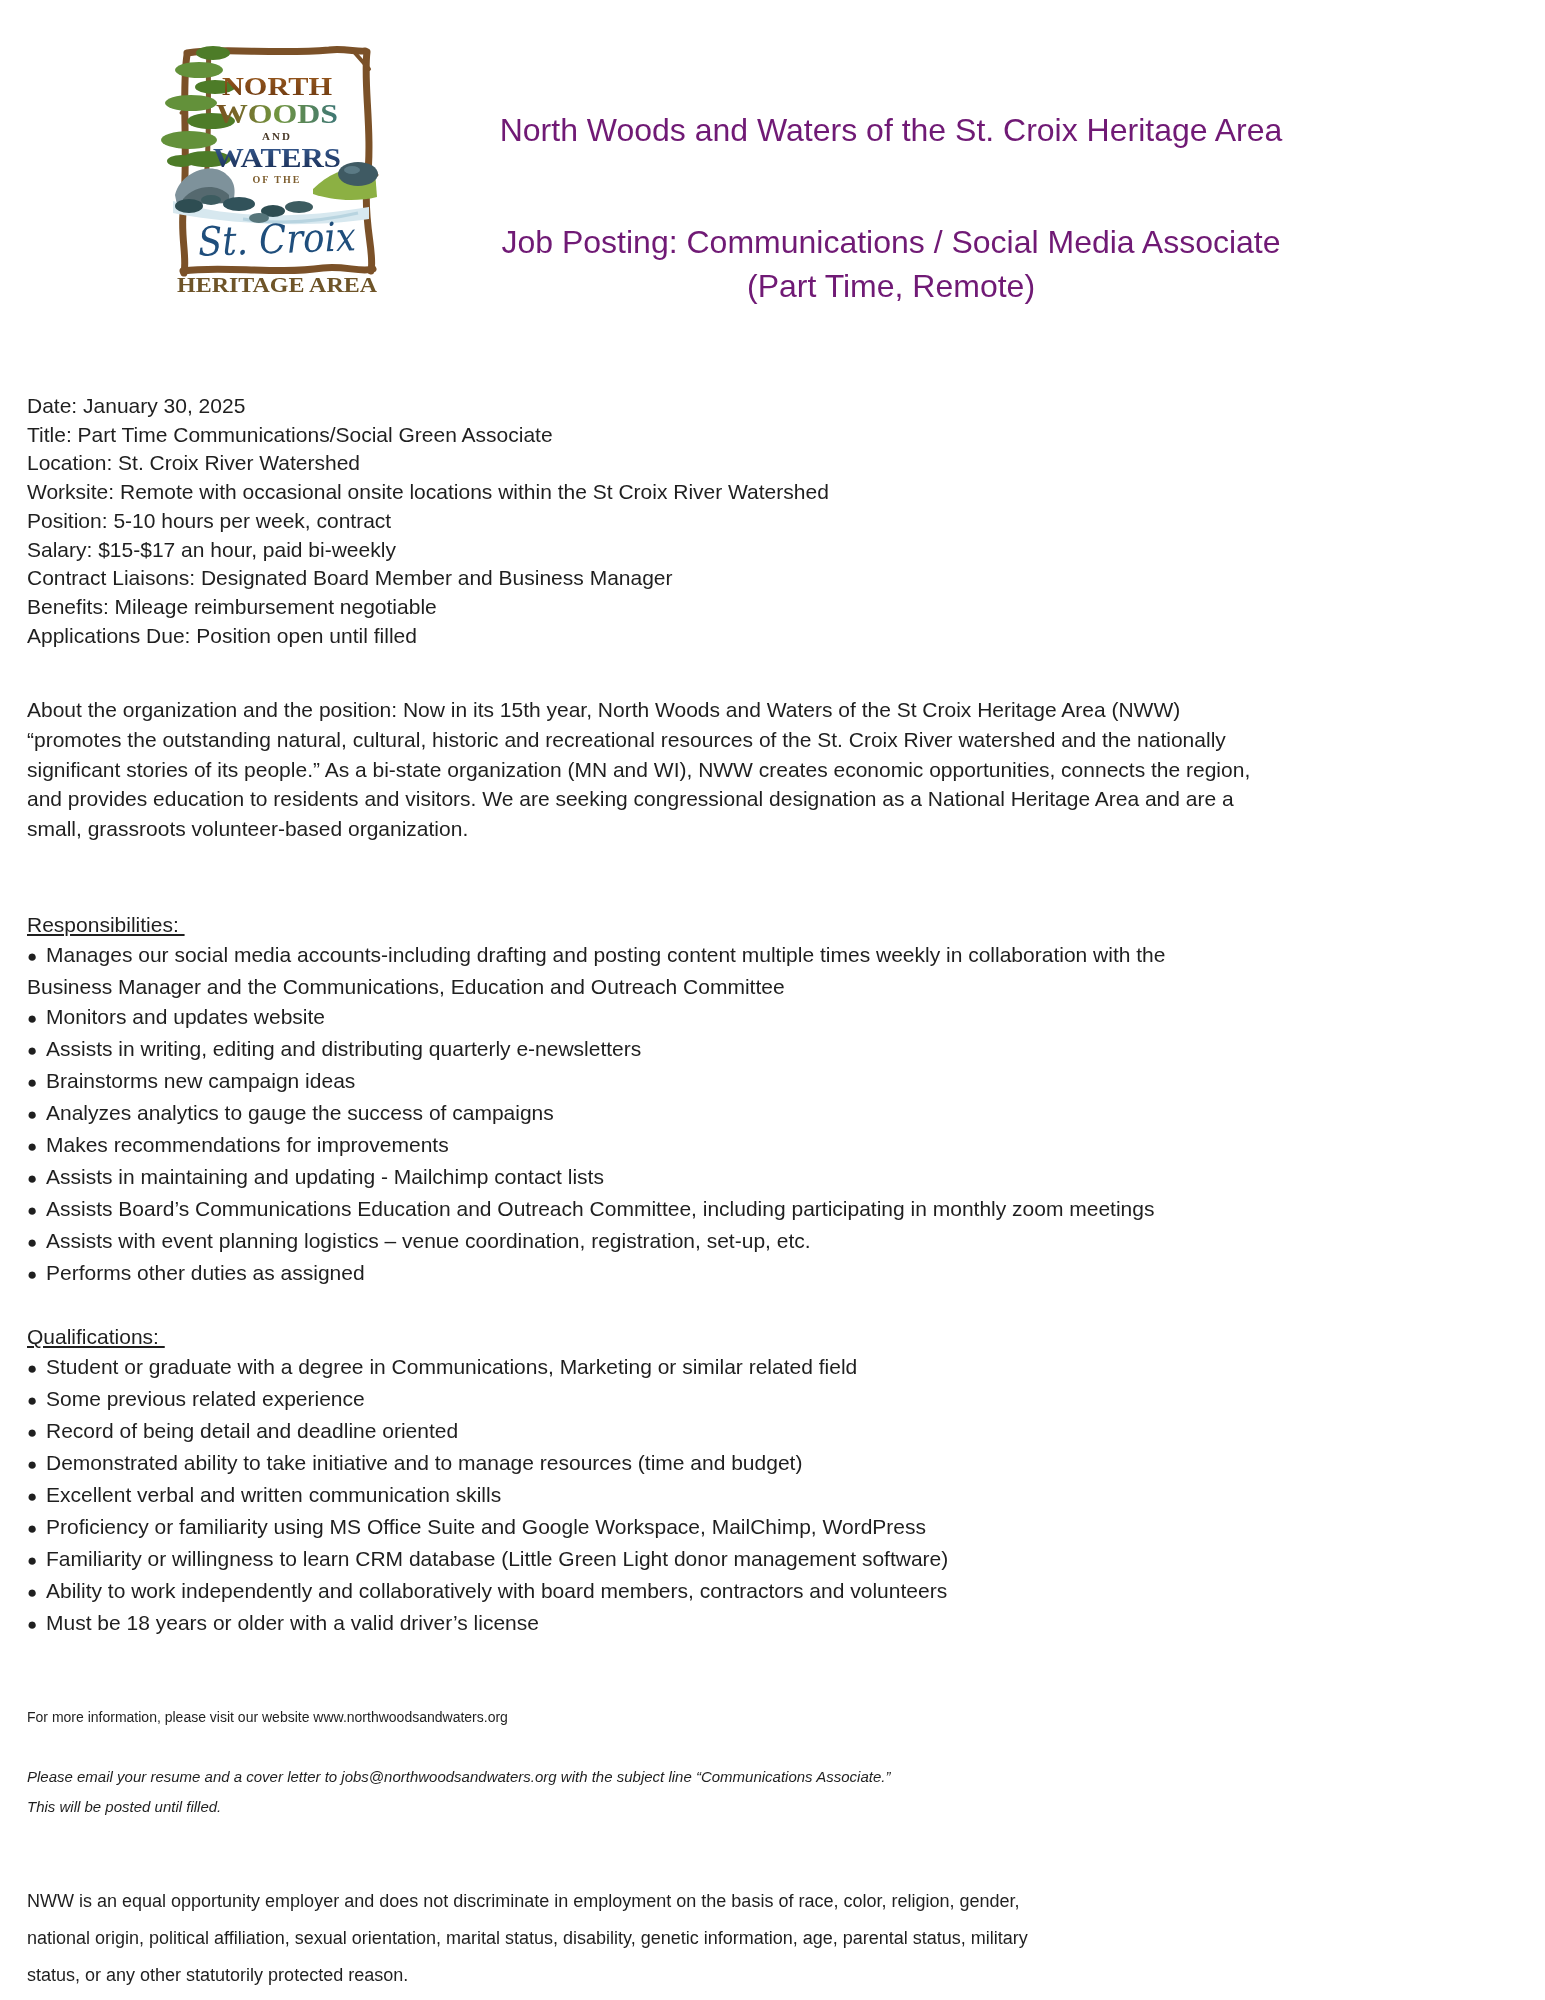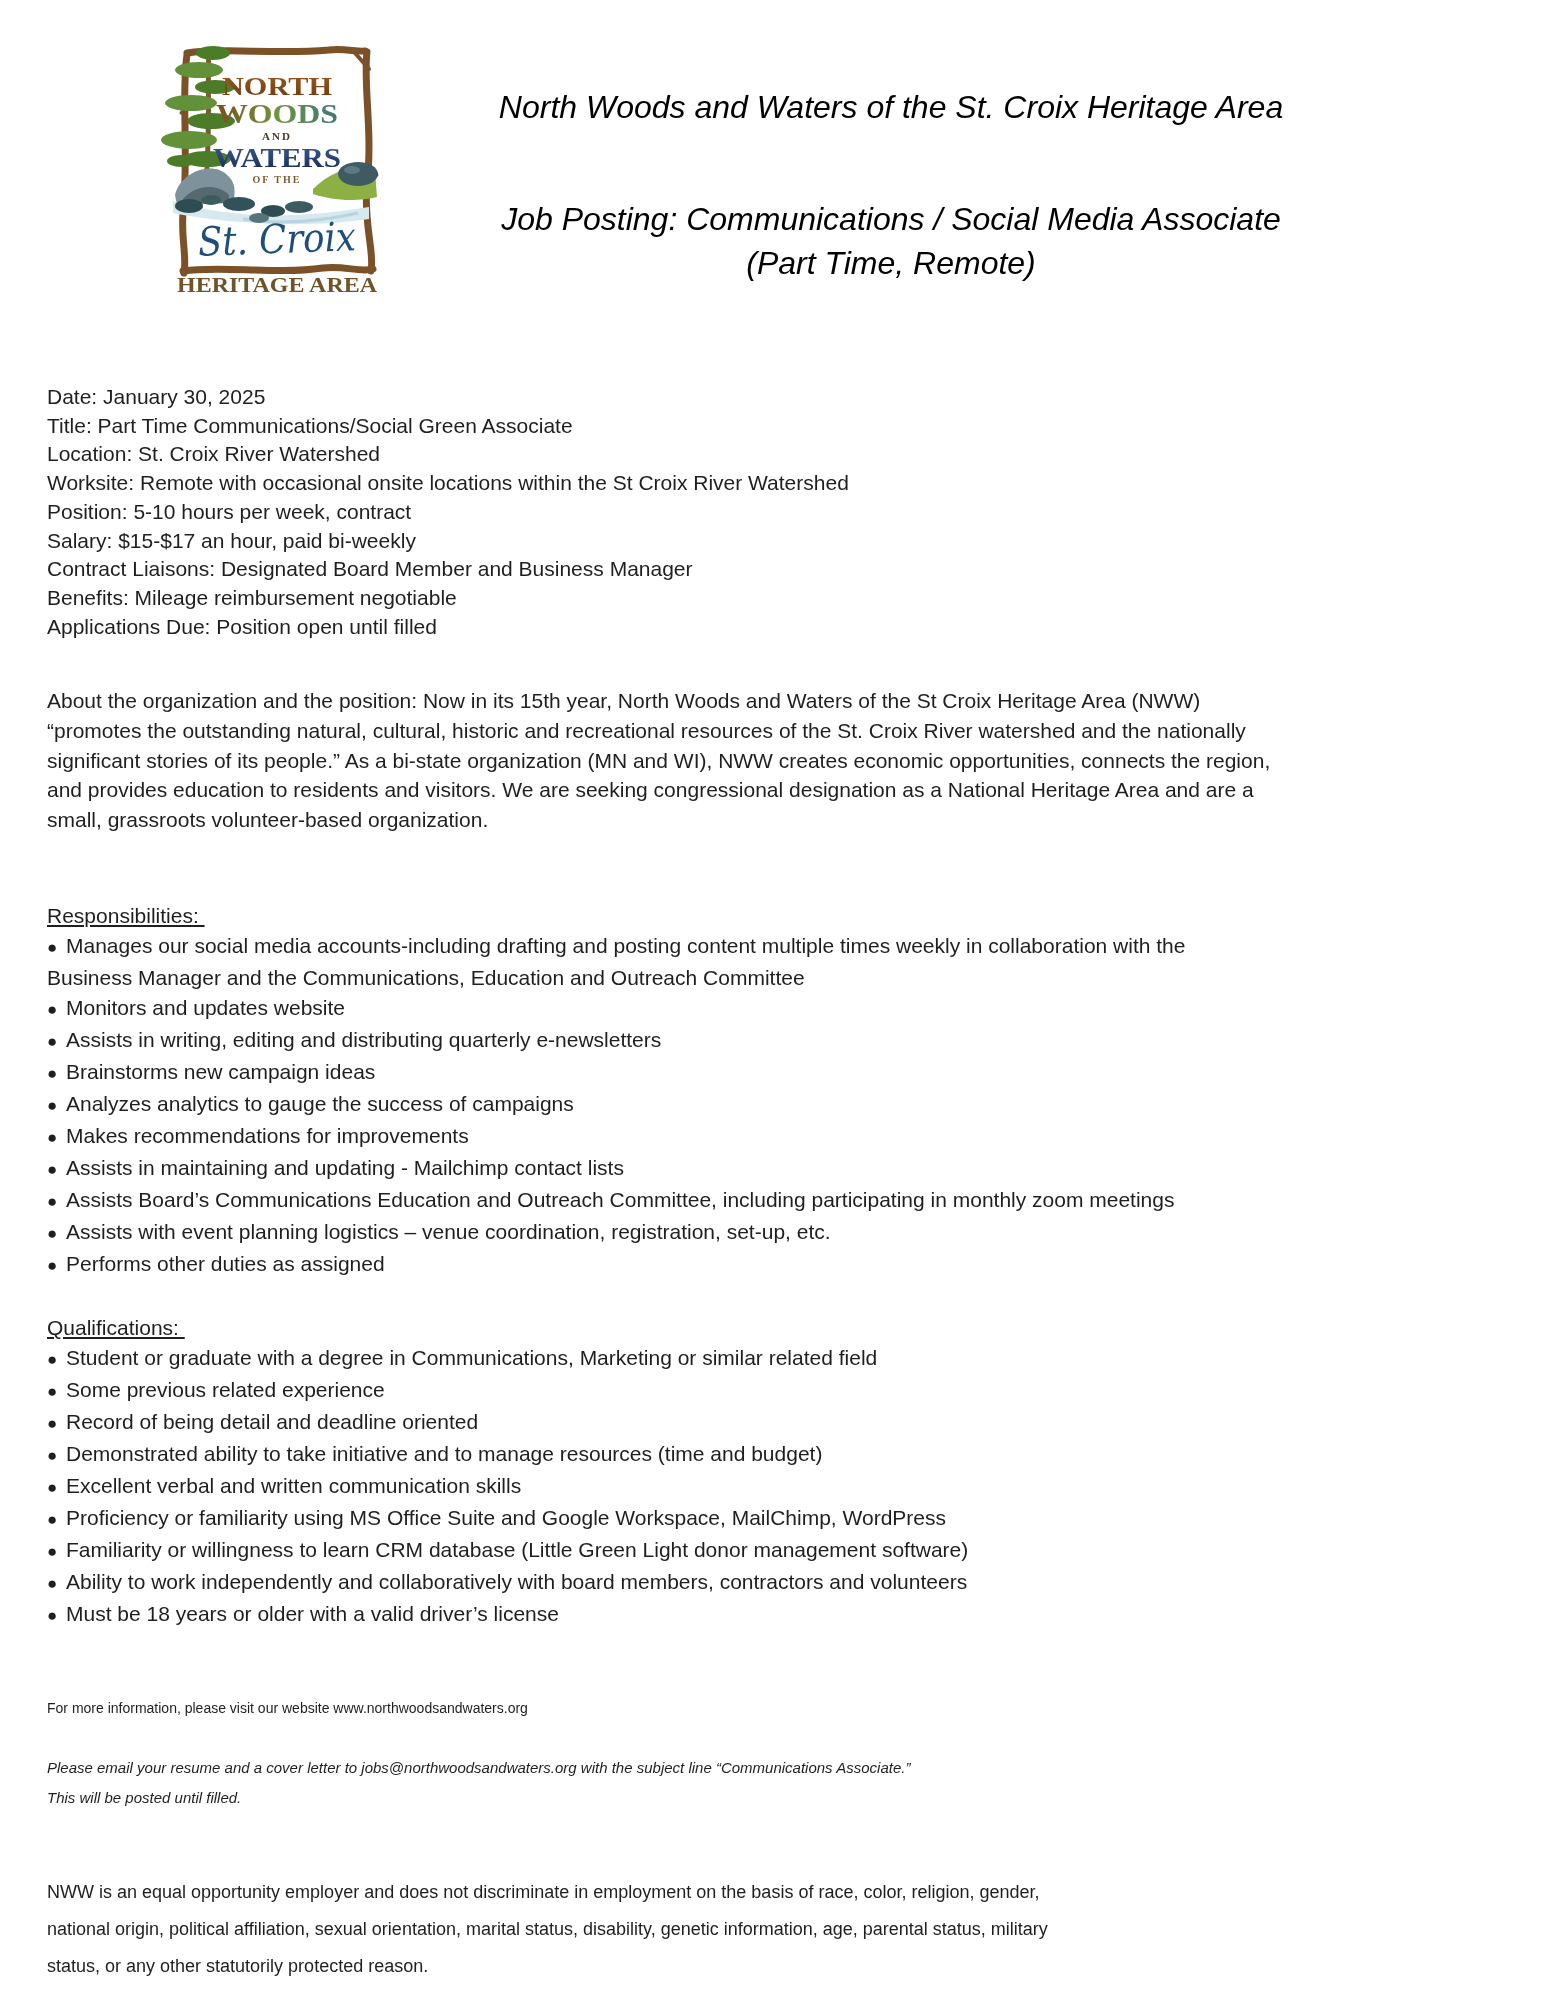--- a/index.html
+++ b/index.html
@@ -13,31 +13,30 @@
   }
   .page { width: 1545px; height: 2000px; position: relative; }
 
   
   .header { display: flex; align-items: flex-start; }
   .logo-wrap { flex: none; margin: 43px 0 0 153px; width: 237px; }
   .header-text {
     flex: none;
     width: 930px;
     margin-left: 36px;
-    padding-top: 85px;
+    padding-top: 108px;
     text-align: center;
     font-size: 32px;
     line-height: 44px;
-    color: #000000;
-    font-style: italic;
+    color: #701a75;
   }
   .header-text .subtitle-block { margin-top: 68px; }
 
   
-  .main { margin: 0 40px 0 47px; }
+  .main { margin: 0 40px 0 27px; }
   .details { margin-top: 84px; font-size: 21px; line-height: 28.7px; }
   .about {
     margin-top: 45px;
     font-size: 21px;
     line-height: 29.6px;
     white-space: pre-wrap;
   }
   .section-heading {
     font-size: 21px;
     line-height: 30px;

